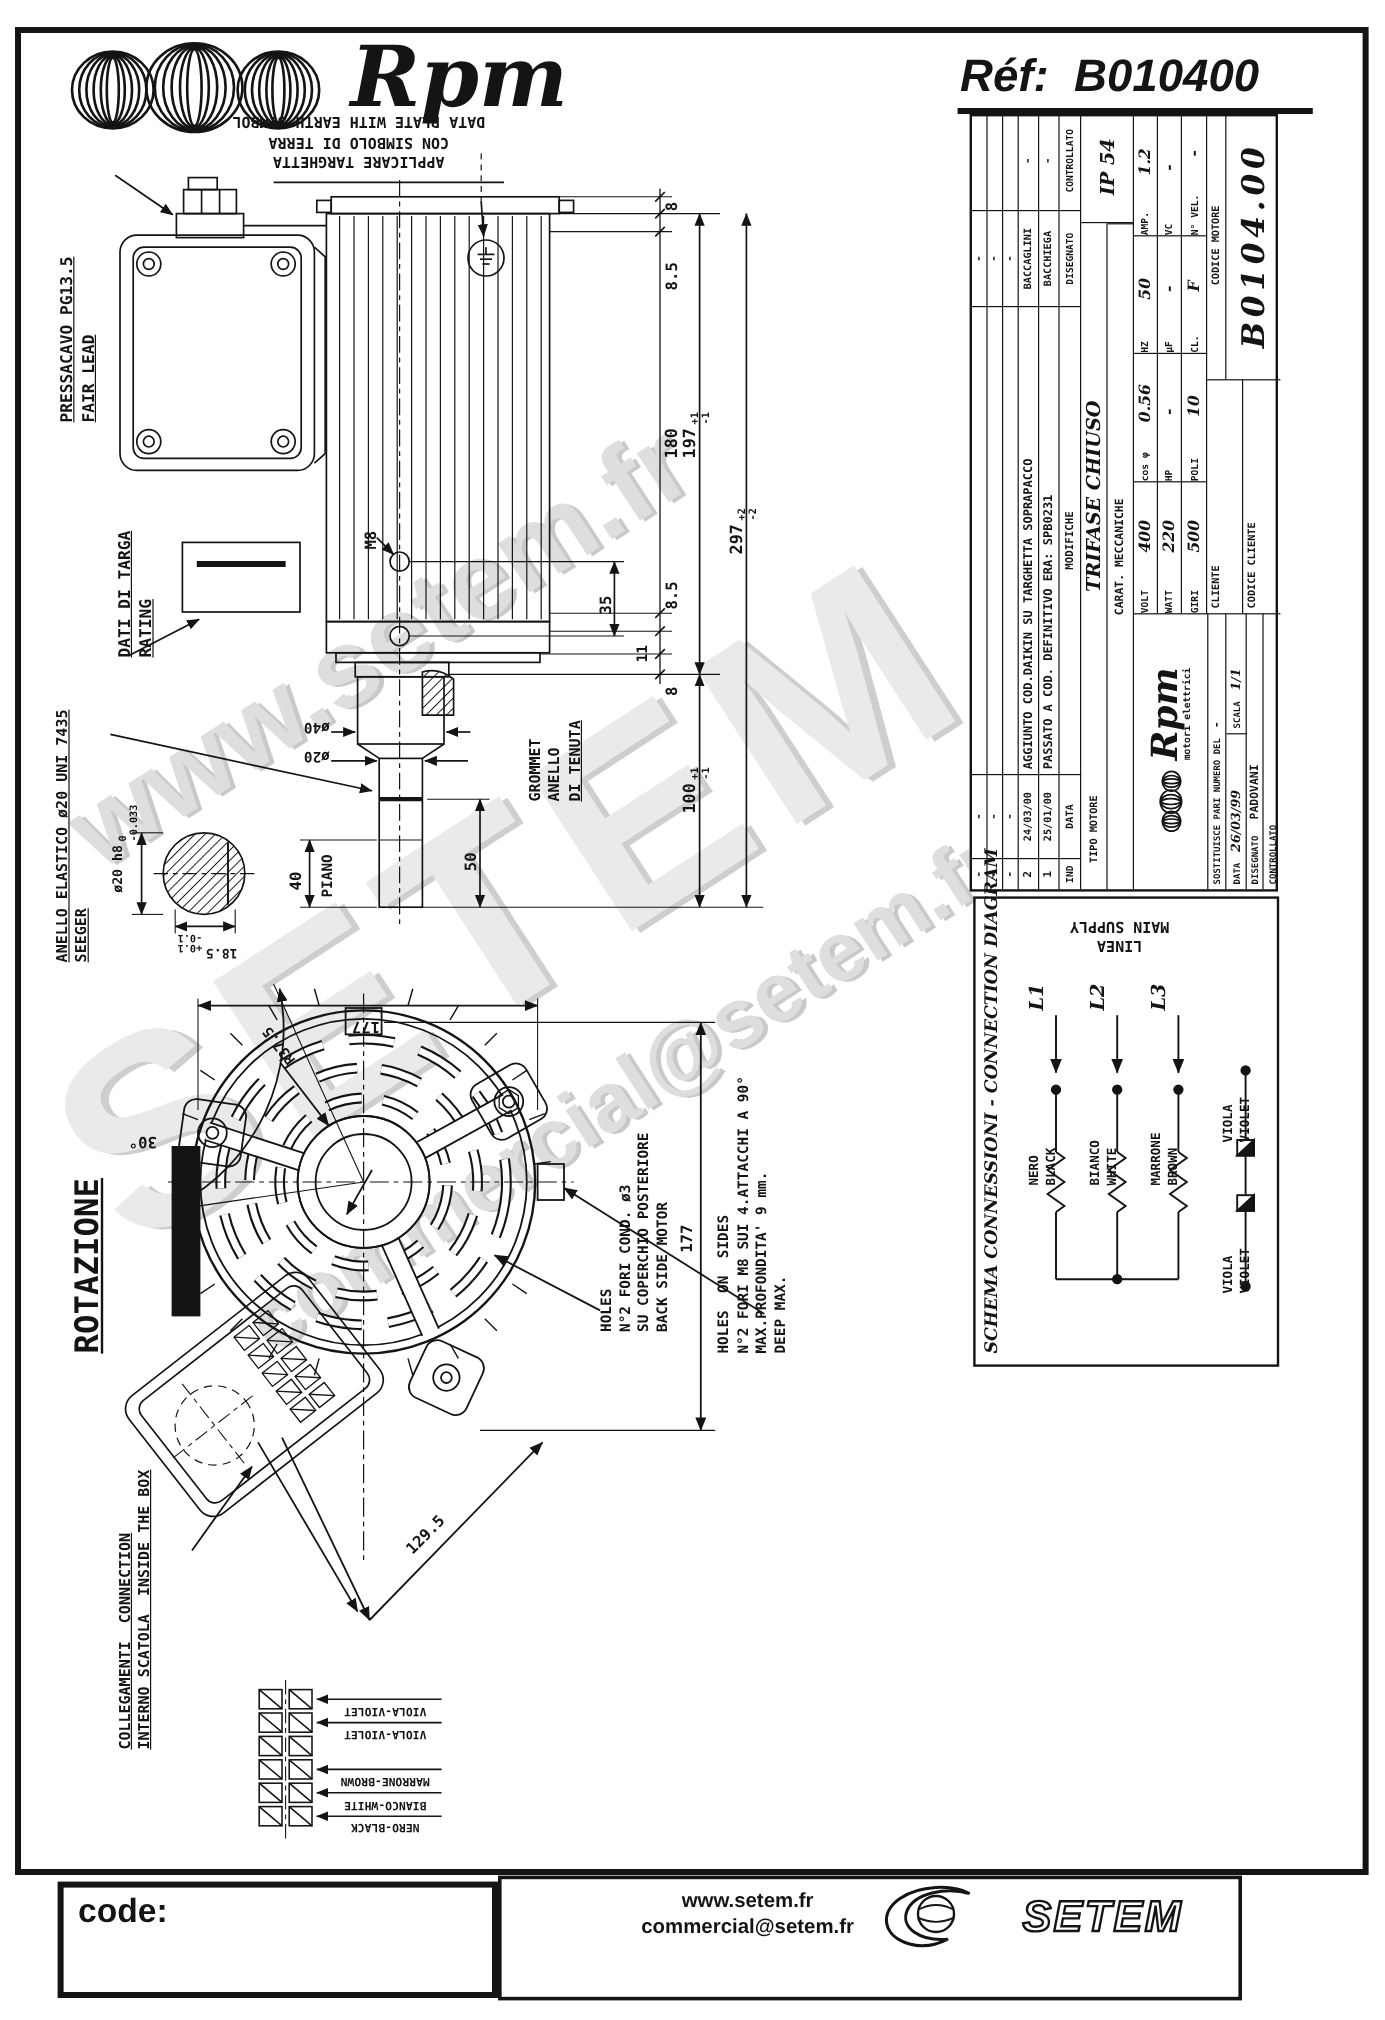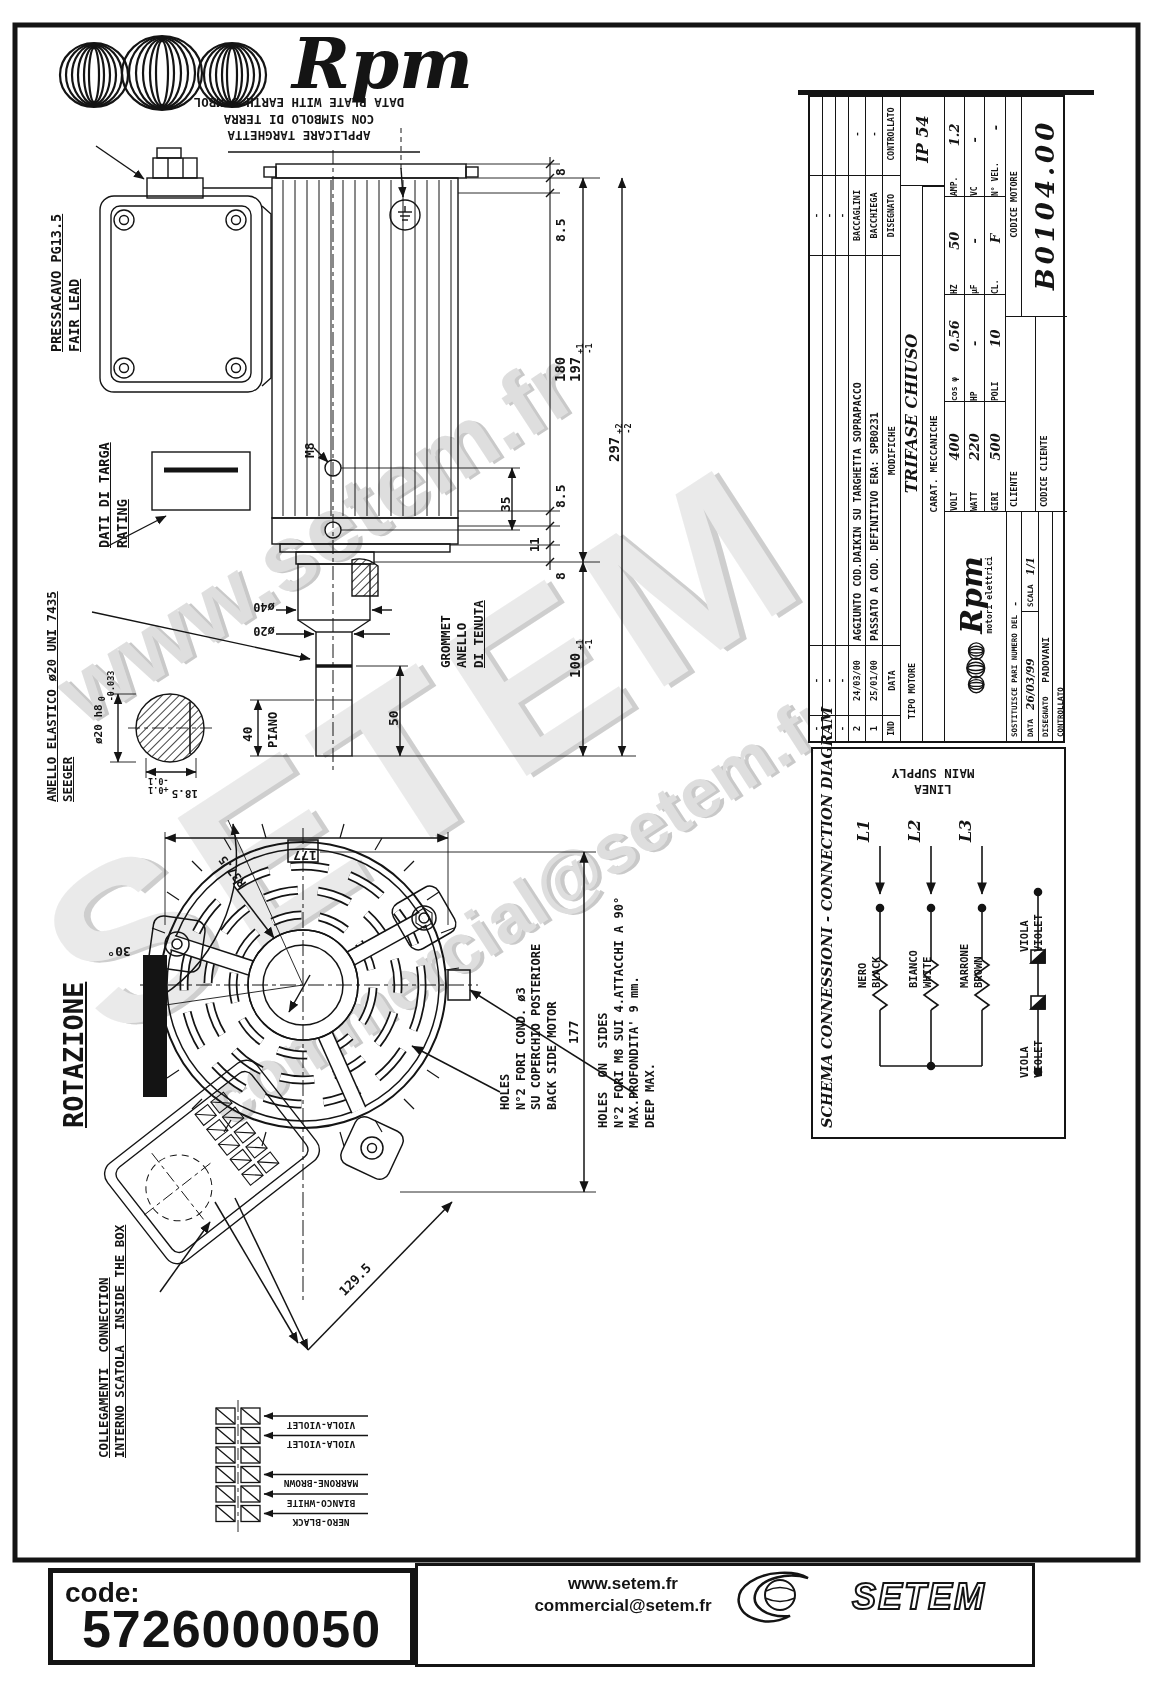--- a/index.html
+++ b/index.html
@@ -383,20 +383,23 @@
       <ellipse cx="190" cy="47" rx="34" ry="32"></ellipse>
         <ellipse cx="190" cy="47" rx="28" ry="31"></ellipse>
         <ellipse cx="190" cy="47" rx="22" ry="30"></ellipse>
       <ellipse cx="190" cy="47" rx="16" ry="29"></ellipse>
         <ellipse cx="190" cy="47" rx="10" ry="28"></ellipse>
         <ellipse cx="190" cy="47" rx="5" ry="27"></ellipse>
     </g>
   </svg>
   <div class="lbl it" style="left:292px;top:18px;font-size:70px;z-index:30;">Rpm</div>
 
+  <div class="lbl" style="left:800px;top:40px;font-size:38px;font-family:'Liberation Sans',sans-serif;font-style:italic;z-index:30;">
+    <span>Réf:</span>&nbsp;&nbsp;<span>B010400</span>
+  </div>
   <div class="abs" style="left:798px;top:90px;width:296px;height:5px;background:#141414;z-index:30;"></div>
 
   <div class="lbl r180" style="left:177px;top:94px;width:244px;font-size:12.5px;">
     <div>APPLICARE TARGHETTA</div>
       <div>CON SIMBOLO DI TERRA</div>
       <div>DATA PLATE WITH EARTH SYMBOL</div>
   </div>
   <div class="lbl r90" style="left:48px;top:352px;font-size:13.5px;">
     <div class="u">PRESSACAVO PG13.5</div>
       <div class="u">FAIR LEAD</div>
@@ -641,21 +644,20 @@
 
     <div class="c cl" style="left:230px;top:196px;width:195px;height:30px;font-size:8.5px;align-items:flex-start;padding-top:3px;">CLIENTE</div>
     <div class="c cl" style="left:230px;top:226px;width:195px;height:31px;font-size:8.5px;align-items:flex-start;padding-top:3px;border-bottom:none;">CODICE CLIENTE</div>
     <div class="c" style="left:425px;top:196px;width:223px;height:16px;font-size:8.5px;border-right:none;">CODICE MOTORE</div>
     <div class="c it" style="left:425px;top:212px;width:223px;height:45px;font-size:26px;letter-spacing:4px;border-right:none;border-bottom:none;">B0104.00</div>
   </div>
     </div>
 
   <div class="abs ft" style="left:48px;top:1568px;width:367px;height:97px;border:5px solid #141414;box-sizing:border-box;background:#fff;z-index:30;">
     <div style="position:absolute;left:12px;top:4px;font-size:28px;font-weight:bold;">code:</div>
-    <div style="position:absolute;left:0;right:0;top:26px;text-align:center;font-size:52px;font-weight:bold;letter-spacing:1px;">5726000050</div>
   </div>
   <div class="abs ft" style="left:415px;top:1563px;width:620px;height:104px;border:3px solid #141414;box-sizing:border-box;background:#fff;z-index:29;">
     <div style="position:absolute;left:80px;top:8px;width:250px;text-align:center;font-size:17px;font-weight:bold;">www.setem.fr</div>
     <div style="position:absolute;left:80px;top:30px;width:250px;text-align:center;font-size:17px;font-weight:bold;">commercial@setem.fr</div>
     <svg style="position:absolute;left:310px;top:2px;" width="120" height="62" viewBox="0 0 120 62">
       <path d="M30,52 C8,46 4,26 22,14 C38,3 66,2 80,10 C60,4 34,10 28,24 C22,38 38,50 62,48 C50,54 40,55 30,52 Z" fill="#fff" stroke="#141414" stroke-width="2.5"></path>
       <circle cx="52" cy="27" r="15" fill="#fff" stroke="#141414" stroke-width="2"></circle>
       <path d="M38,23 Q52,16 66,23 M37,30 Q52,37 67,30" fill="none" stroke="#141414" stroke-width="1.5"></path>
     </svg>
     <div style="position:absolute;left:434px;top:10px;font-size:36px;font-weight:bold;font-style:italic;color:#fff;-webkit-text-stroke:2px #141414;text-shadow:none;letter-spacing:2px;">SETEM</div>

